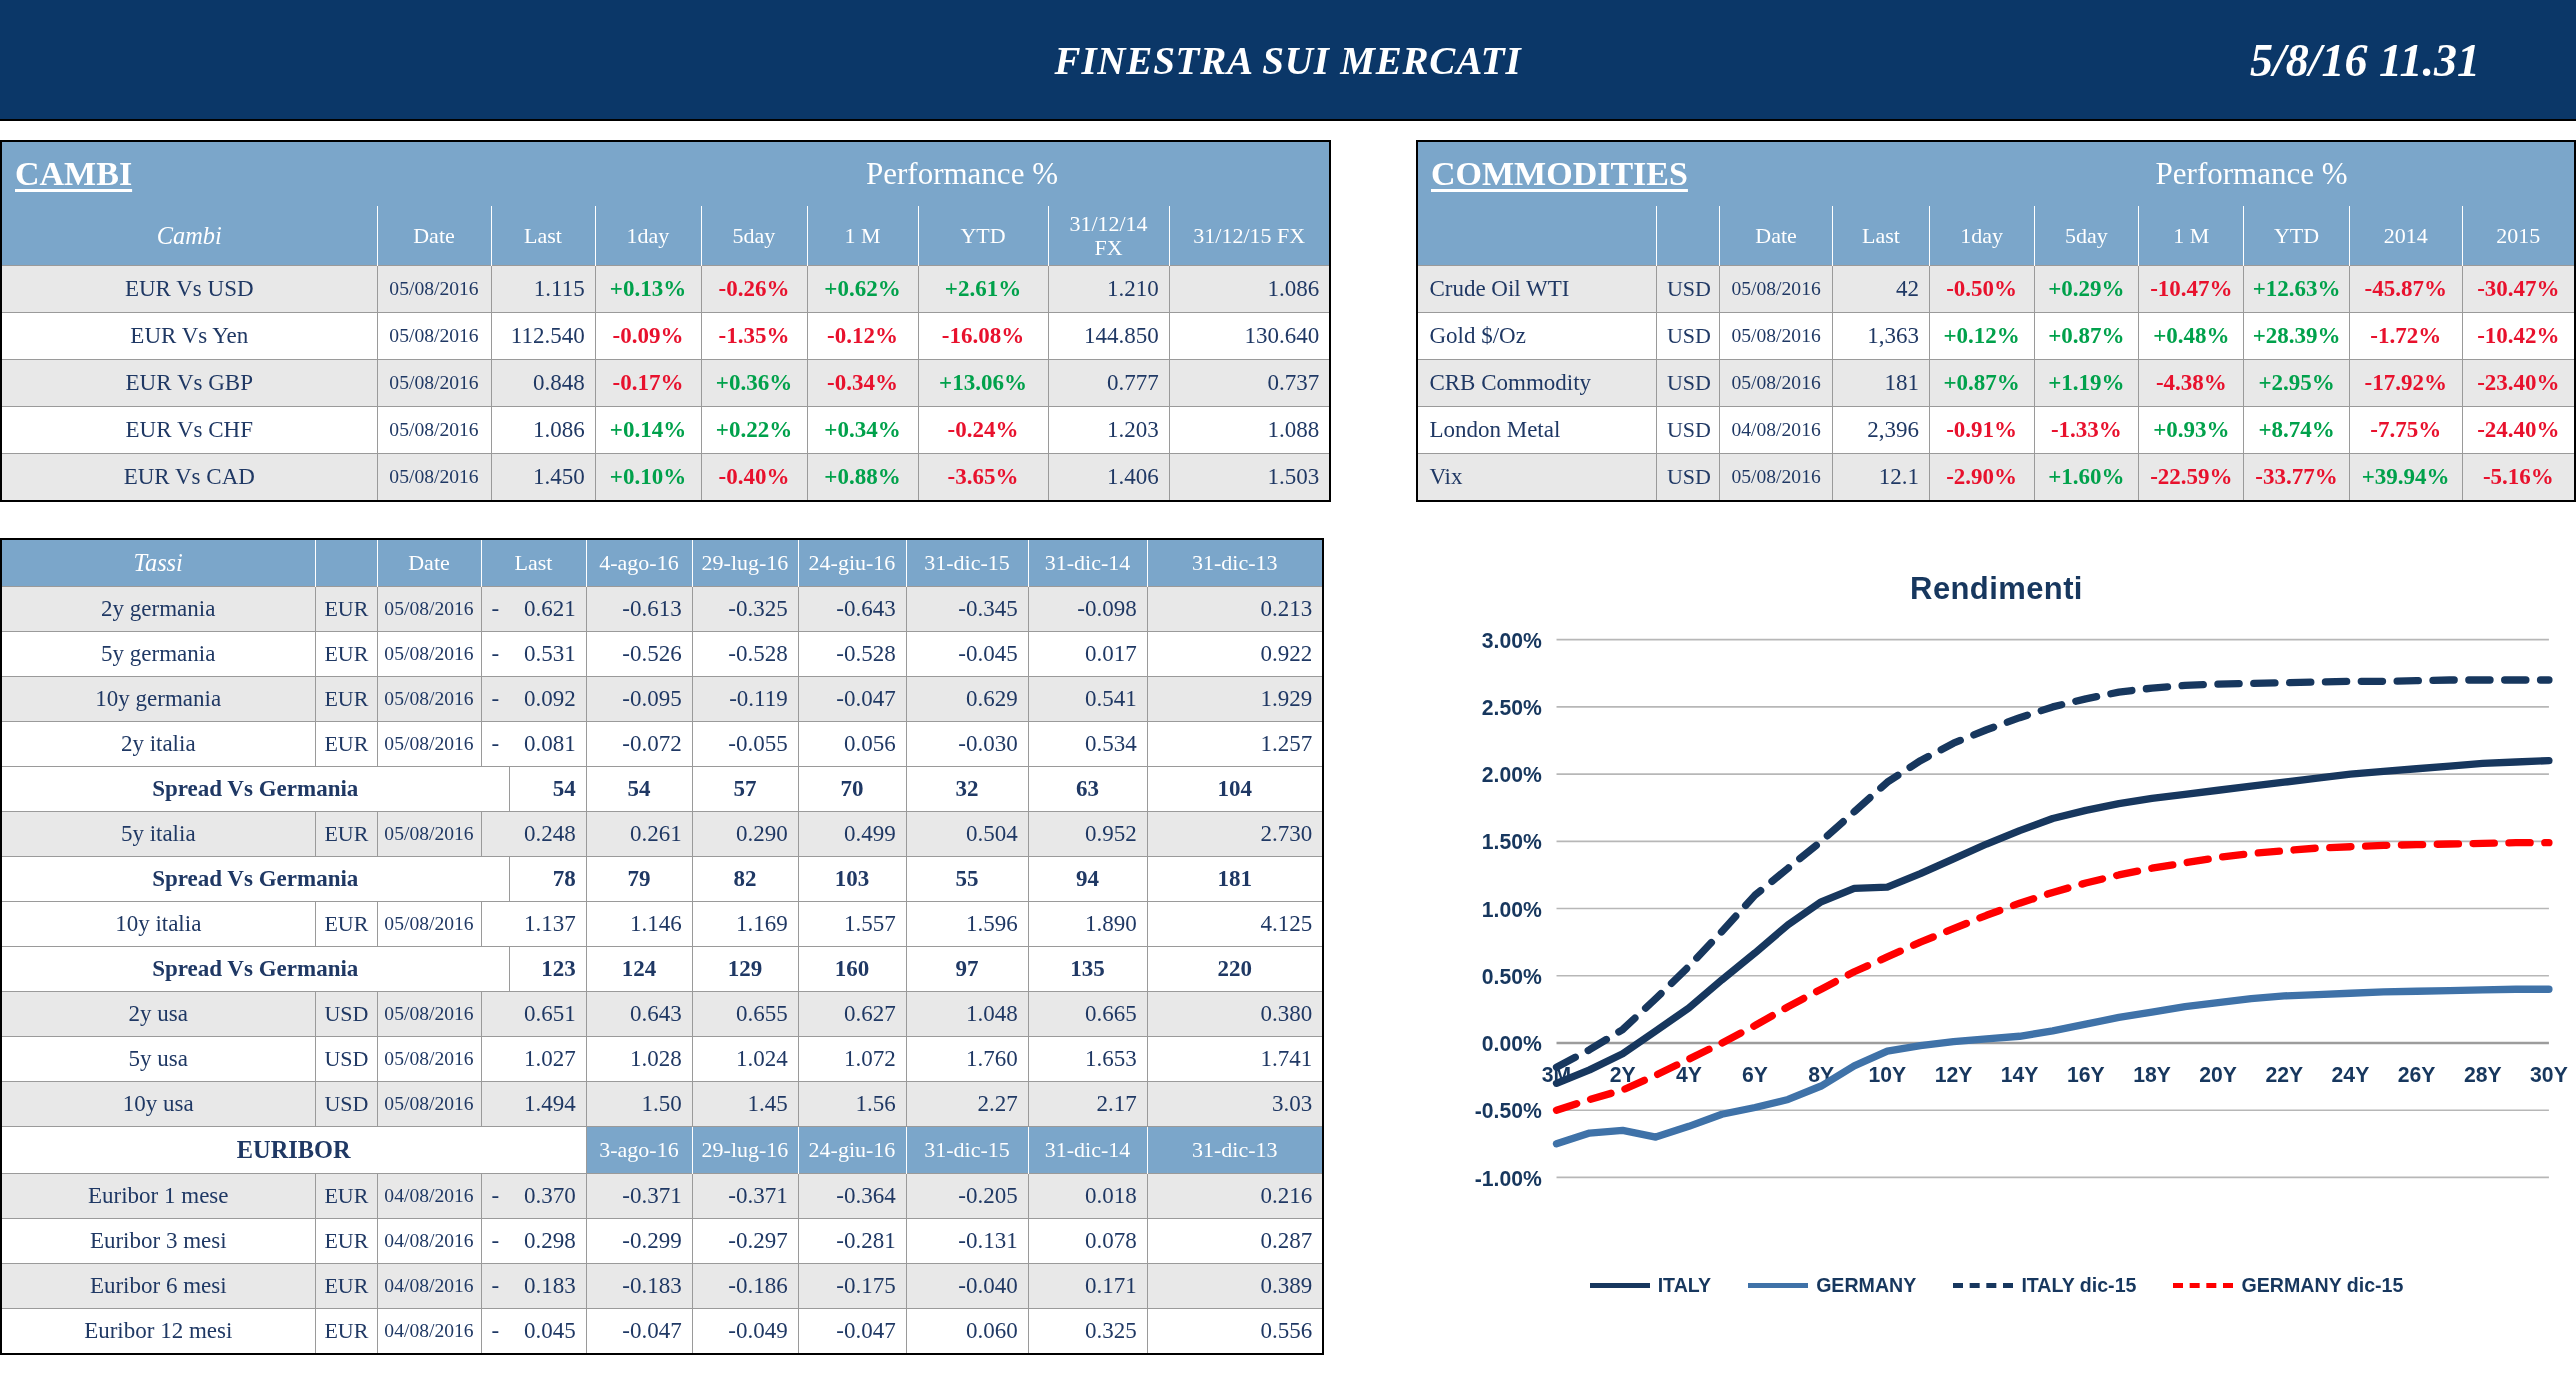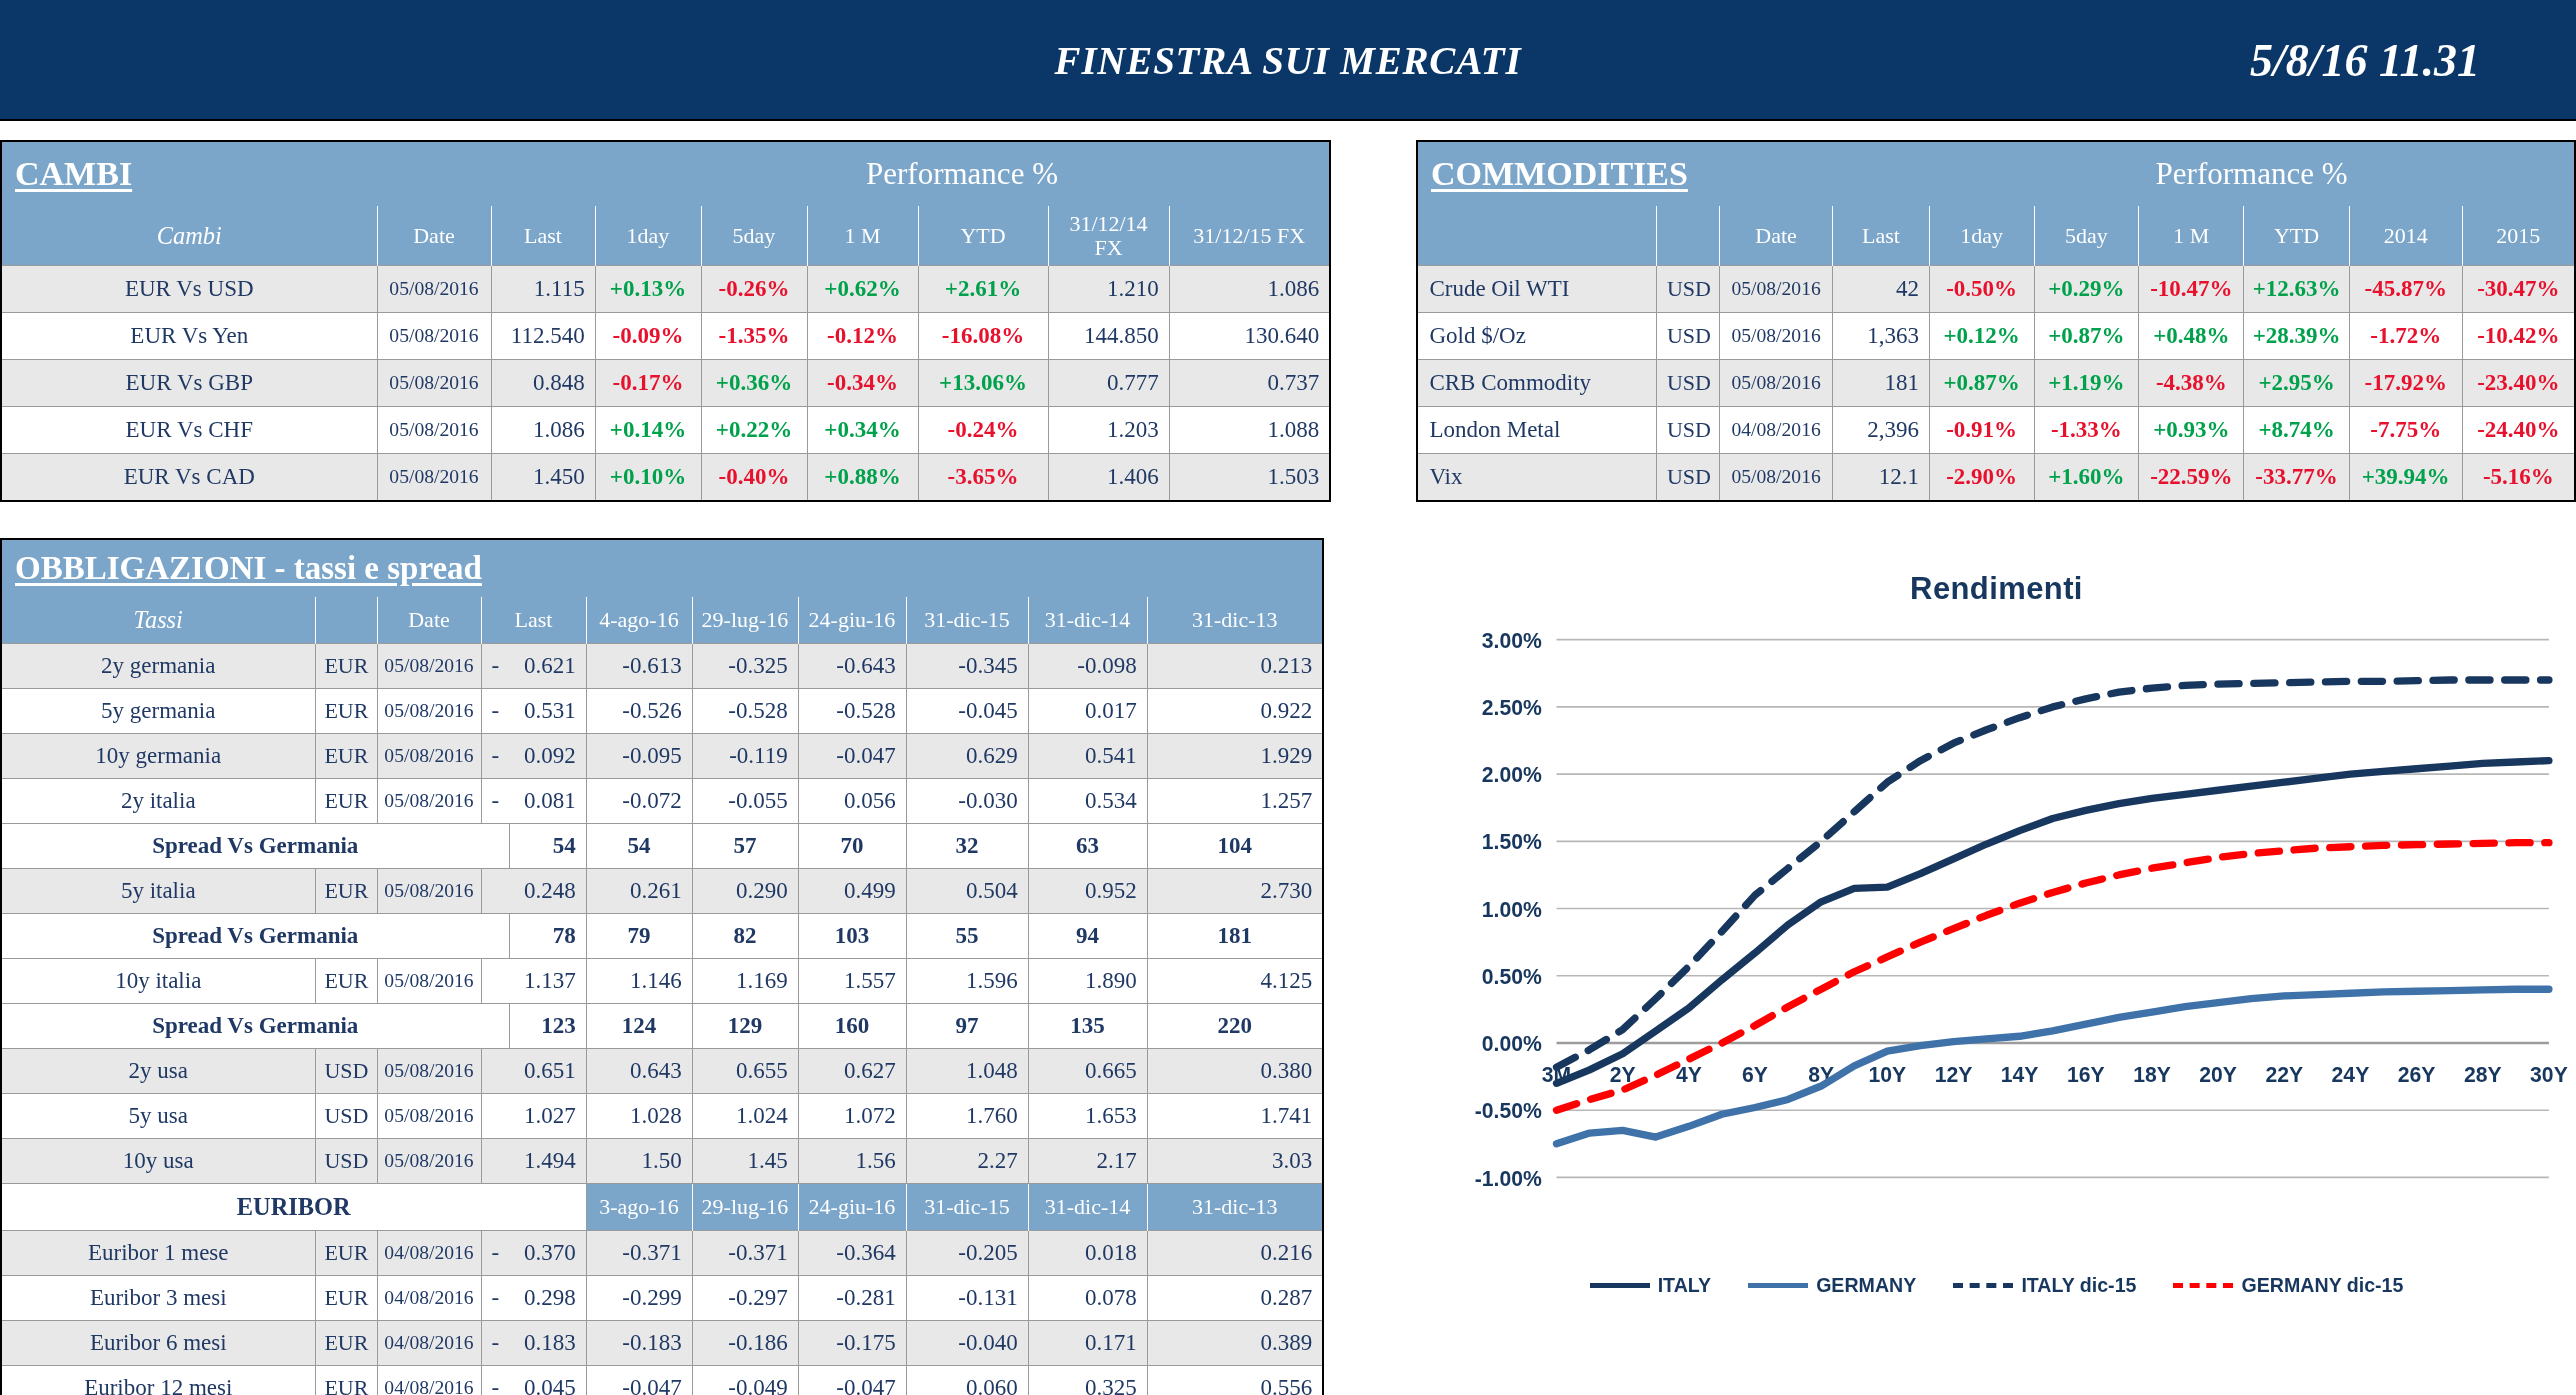--- a/index.html
+++ b/index.html
@@ -264,24 +264,20 @@
         <col style="width:28px">
           <col style="width:77px">
         <col style="width:106px">
           <col style="width:106px">
           <col style="width:108px">
         <col style="width:122px">
           <col style="width:119px">
           <col style="width:176px">
       </colgroup>
       <tbody>
-          <tr>
-        <td class="sect-title" colspan="5" style="height:57px;font-size:33px;"><span>OBBLIGAZIONI - tassi e spread</span></td>
-        <td class="perf-hdr" colspan="6"></td>
-      </tr>
       <tr>
         <td class="colhdr ital" style="height:46px;">Tassi</td>
         <td class="colhdr"></td>
         <td class="colhdr">Date</td>
         <td class="colhdr" colspan="2">Last</td>
         <td class="colhdr">4-ago-16</td>
         <td class="colhdr">29-lug-16</td>
         <td class="colhdr">24-giu-16</td>
         <td class="colhdr">31-dic-15</td>
         <td class="colhdr">31-dic-14</td>

